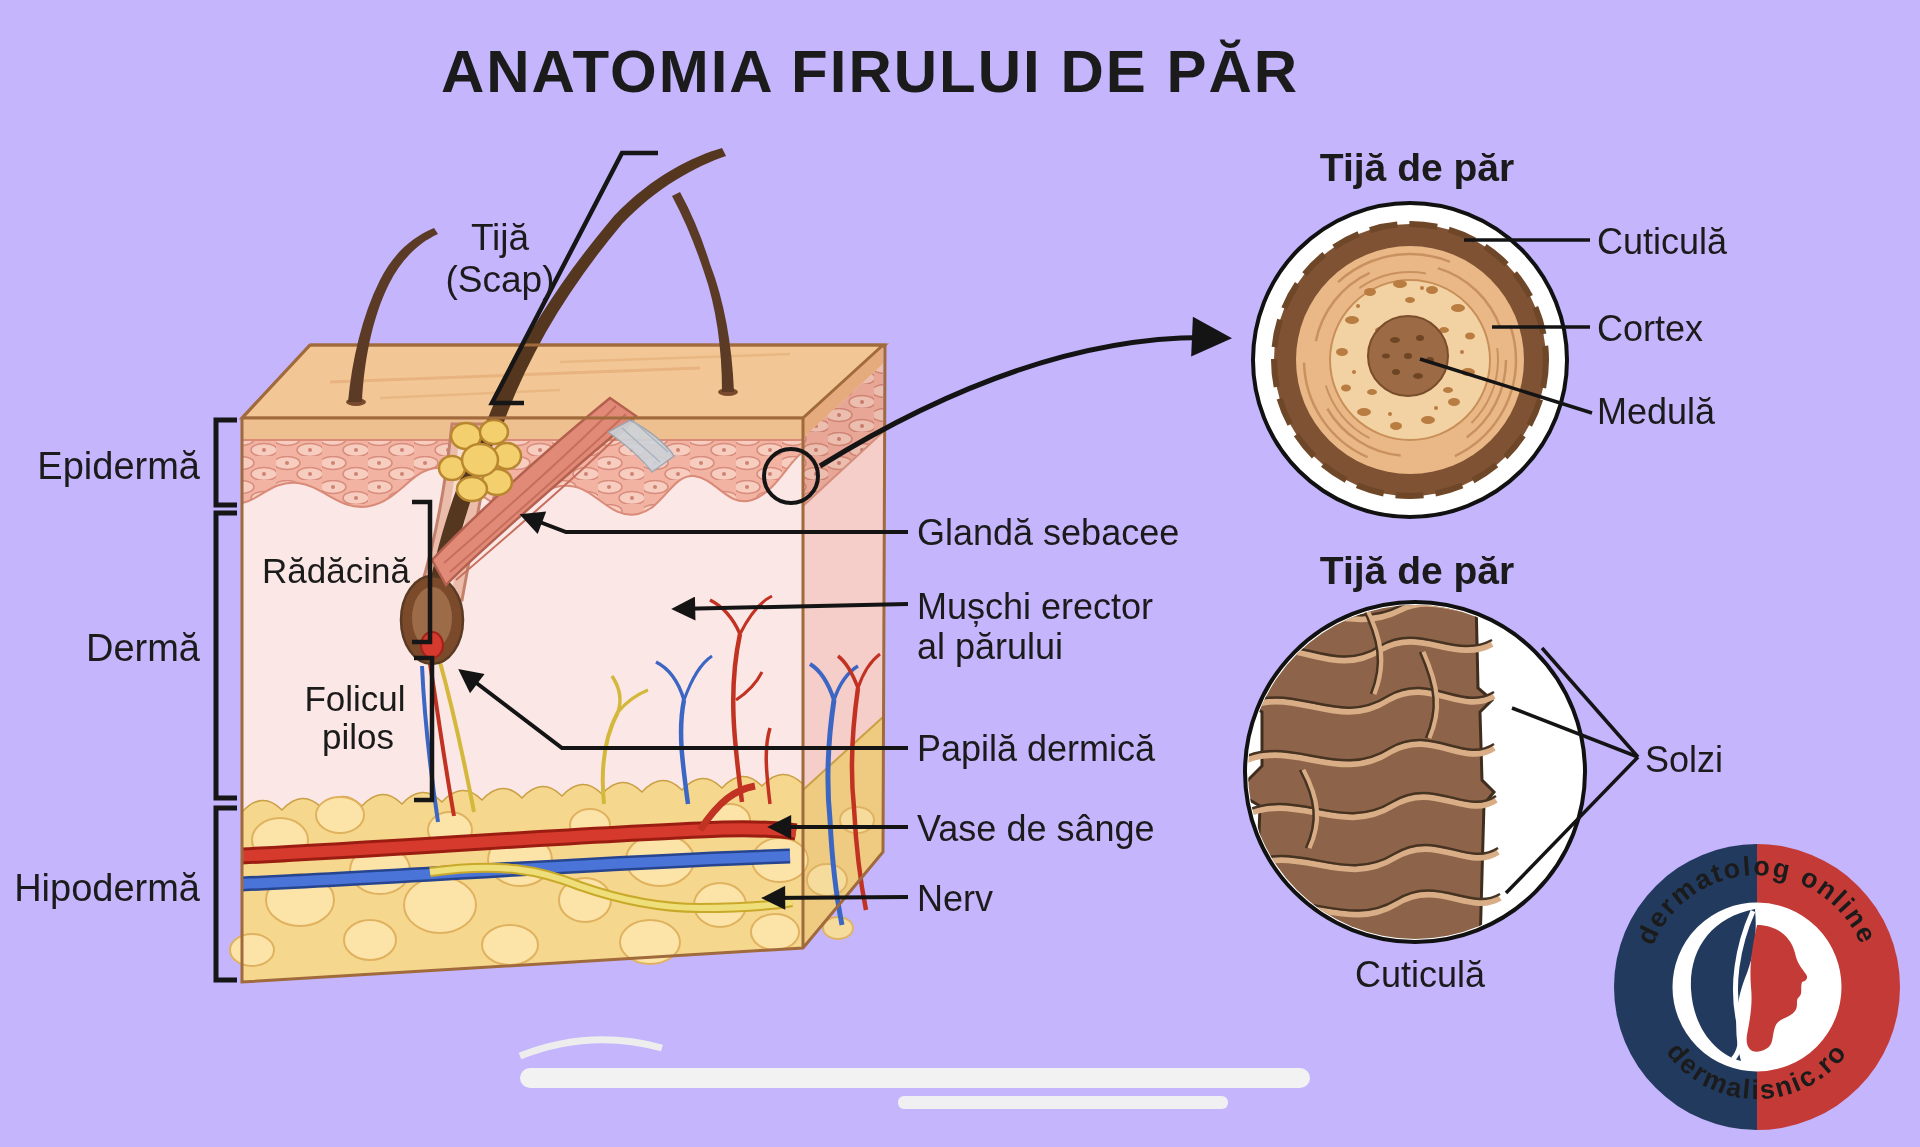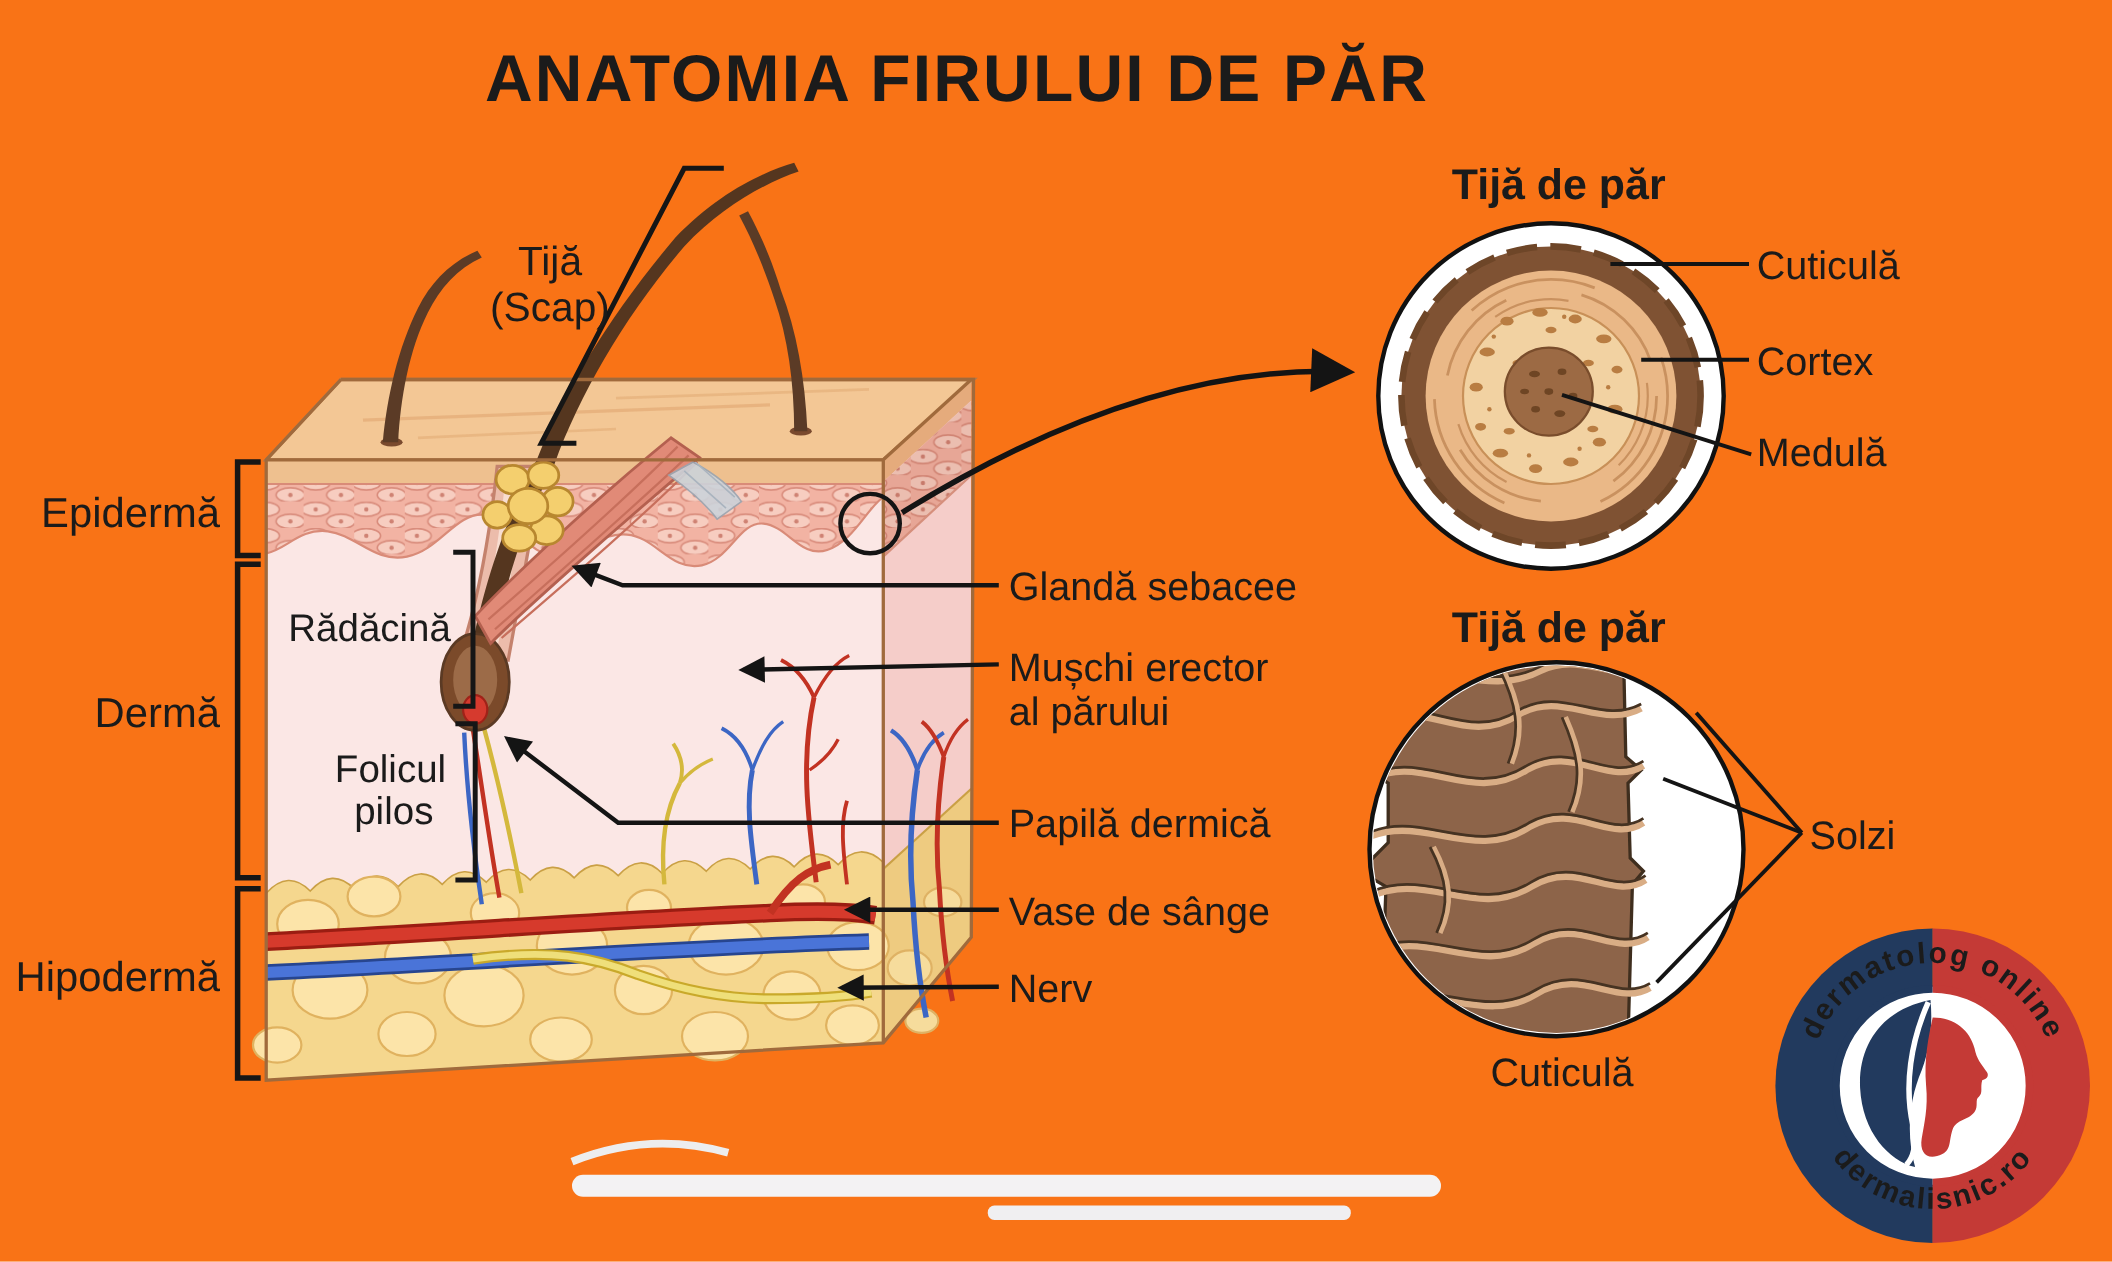--- a/index.html
+++ b/index.html
@@ -1,16 +1,16 @@
 <!DOCTYPE html>
 <html><head>
 <meta charset="utf-8">
 <style>
   html,body{margin:0;padding:0;background:#ffffff;}
-  .stage{position:relative;width:1920px;height:1147px;background:#f97316;overflow:hidden;}
+  .stage{position:relative;width:1920px;height:1147px;background:#c4b5fd;overflow:hidden;}
   svg{display:block;}
   text{font-family:"Liberation Sans", sans-serif;fill:#1b1b1b;}
   .title{font-weight:bold;letter-spacing:2px;}
   .sect{font-weight:bold;}
 </style>
 </head>
 <body>
 
 <div class="stage">
 <svg width="1920" height="1147" viewBox="0 0 1920 1147" xmlns="http://www.w3.org/2000/svg">

